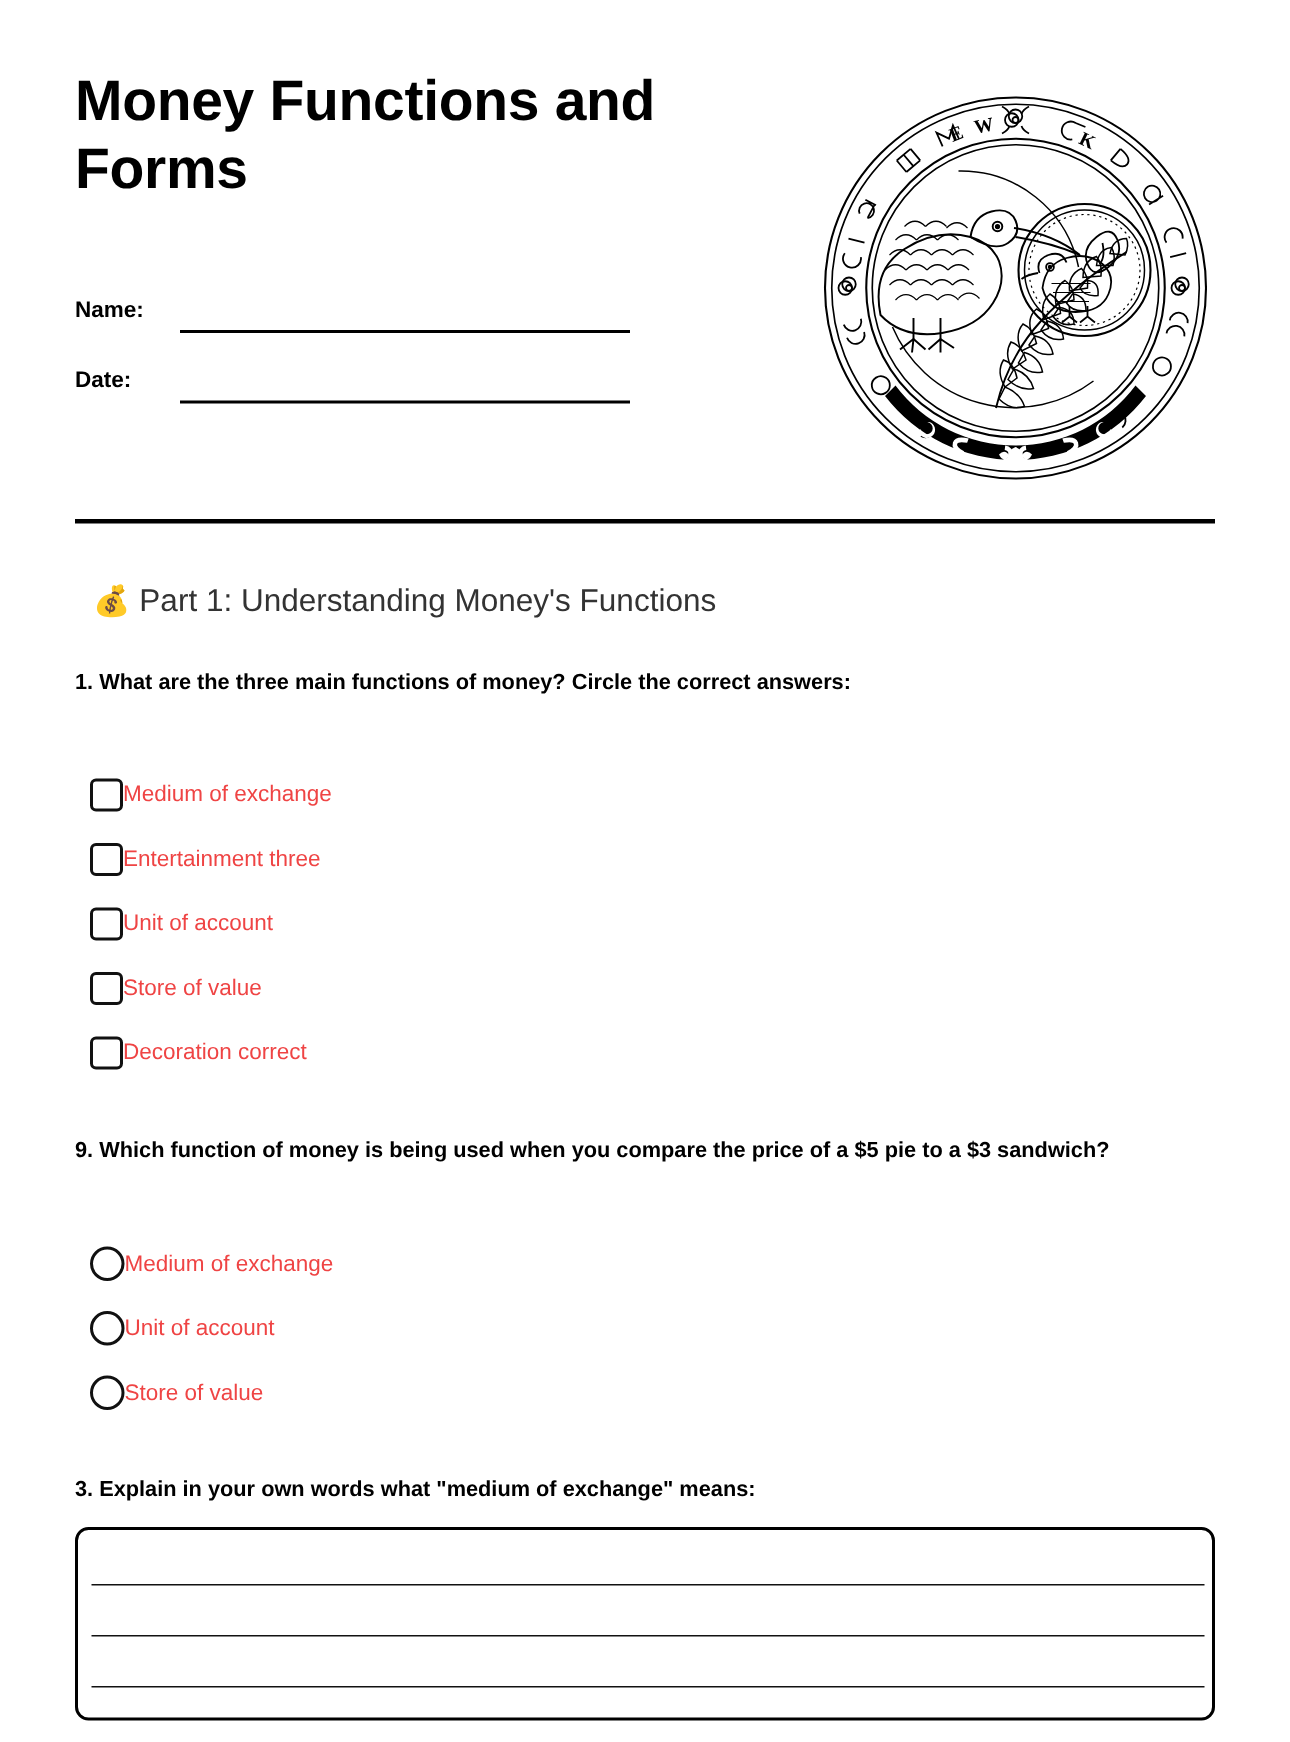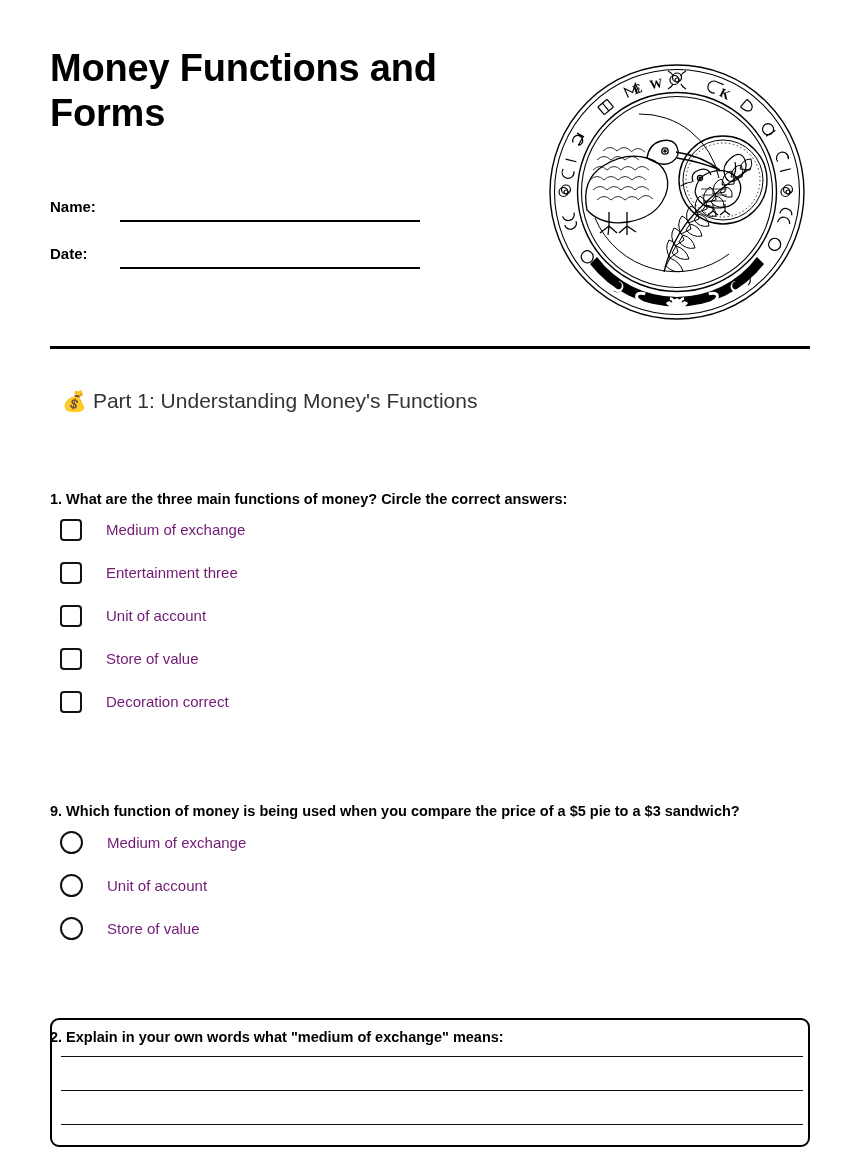--- a/index.html
+++ b/index.html
@@ -112,21 +112,20 @@
   }
 
   .q-text {
     position: absolute;
     left: 50px;
     font-size: 14.5px;
     font-weight: bold;
     color: #000;
     line-height: 20px;
     white-space: nowrap;
-    margin-top: 44px;
   }
   #q1 { top: 445px; }
   #q2 { top: 757px; }
   #q3 { top: 983px; }
 
   
   .options {
     position: absolute;
     left: 60px;
   }
@@ -148,23 +147,22 @@
   }
   .opt-circle {
     width: 23px;
     height: 23px;
     border: 2.8px solid #111;
     border-radius: 50%;
     box-sizing: border-box;
     flex: 0 0 auto;
   }
   .opt-label {
-    margin-left: 24px;
     font-size: 15px;
-    color: #701a75;
+    color: #ef4444;
     line-height: 20px;
     white-space: nowrap;
   }
 
   
   .answer-box {
     position: absolute;
     left: 50px;
     top: 1018px;
     width: 760px;
@@ -482,21 +480,21 @@
     <div class="option-row">
       <span class="opt-circle"></span>
       <span class="opt-label">Unit of account</span>
     </div>
     <div class="option-row">
       <span class="opt-circle"></span>
       <span class="opt-label">Store of value</span>
     </div>
   </div>
 
-  <div class="q-text" id="q3">2. Explain in your own words what "medium of exchange" means:</div>
+  <div class="q-text" id="q3">3. Explain in your own words what "medium of exchange" means:</div>
 
   <div class="answer-box">
     <span class="write-line l1"></span>
     <span class="write-line l2"></span>
     <span class="write-line l3"></span>
   </div>
 
 </div>
 
 </body></html>

